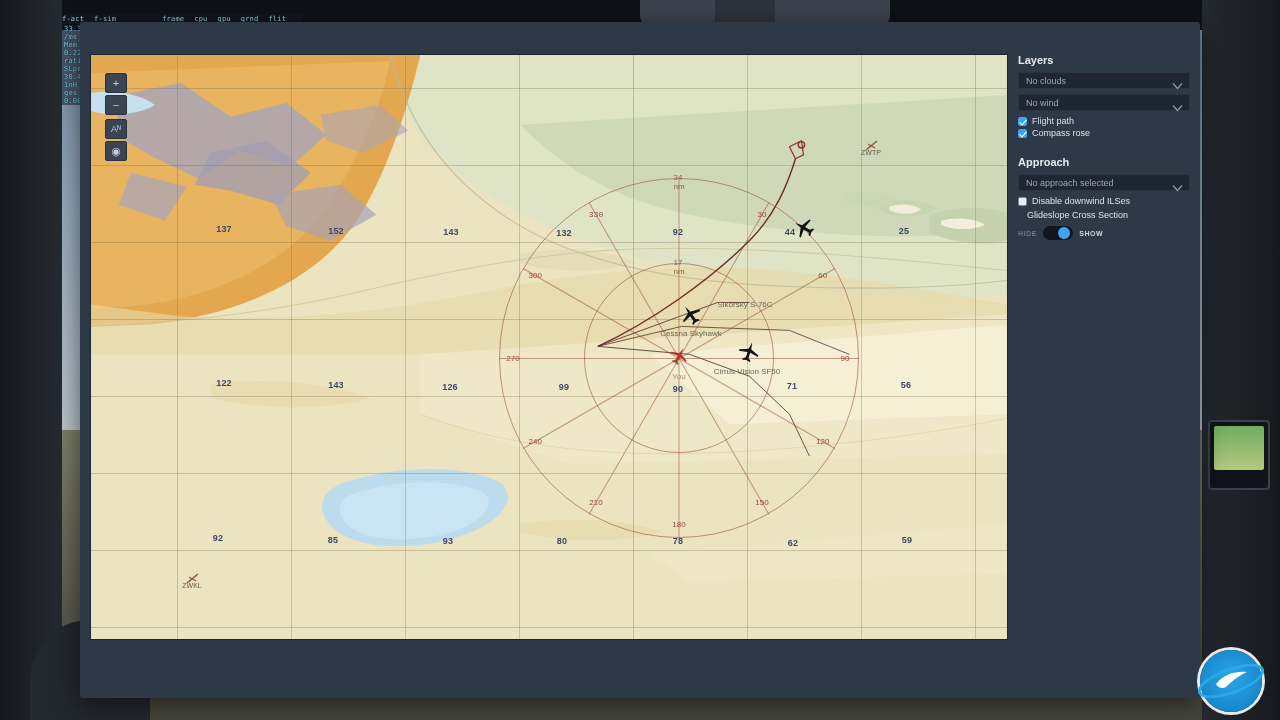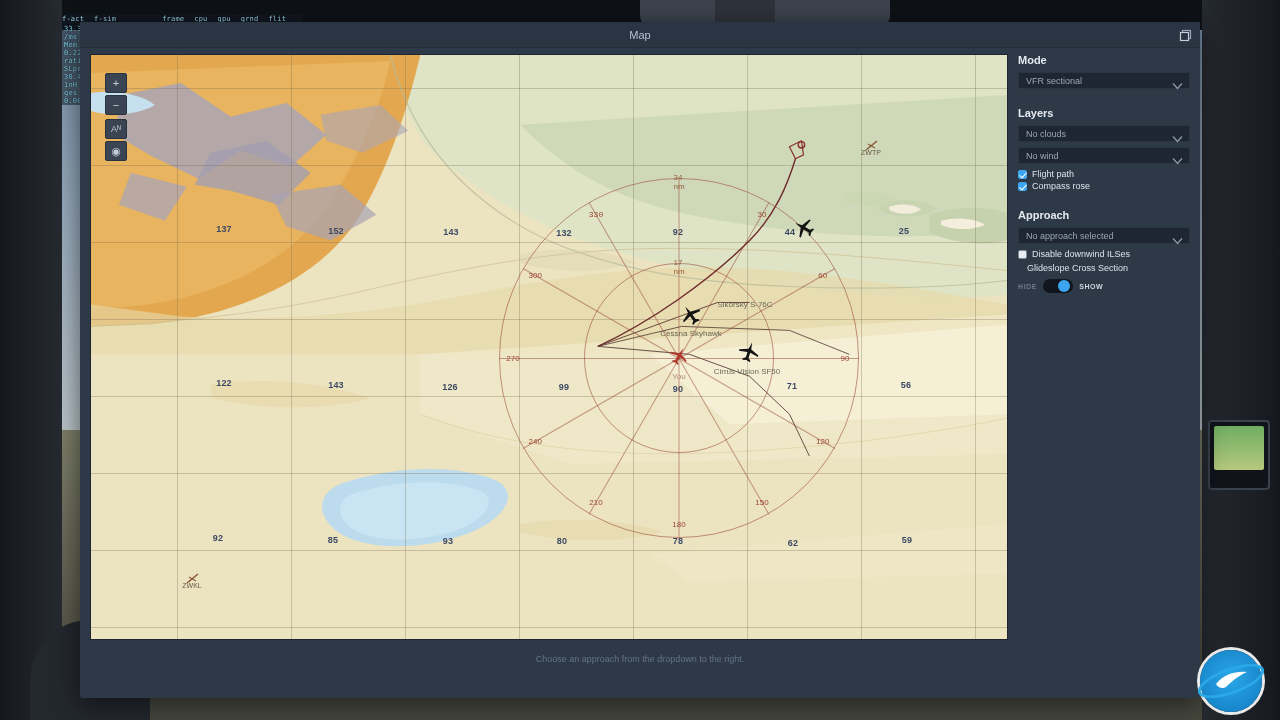--- a/index.html
+++ b/index.html
@@ -186,29 +186,20 @@
     <div>SLpr</div>
     <div>30.44</div>
     <div>1nH</div>
     <div>ges</div>
     <div>0.000</div>
   </div>
 </div>
 
 <div id="map-window">
 
-  <div id="titlebar">
-    <div id="titlebar-title">Map</div>
-    <div id="window-restore-btn">
-      <svg width="13" height="13" viewBox="0 0 13 13">
-        <rect x="3.5" y="1.5" width="8" height="8" fill="none" stroke="#9aa7b8" stroke-width="1.2"></rect>
-        <rect x="1.5" y="3.5" width="8" height="8" fill="#2a3442" stroke="#c3ccd8" stroke-width="1.2"></rect>
-      </svg>
-    </div>
-  </div>
 
   <div id="map-area">
 
     <svg id="terrain" viewBox="0 0 918 586" preserveAspectRatio="none">
       <defs>
         <linearGradient id="gLow" x1="0" y1="0" x2="0" y2="1">
           <stop offset="0" stop-color="#efe7c5"></stop>
             <stop offset="1" stop-color="#e7dcb4"></stop>
         </linearGradient>
       </defs>
@@ -371,31 +362,20 @@
         <span style="font-size:9px">Aᴺ</span>
       </div>
       <div class="map-btn">
         <span>◉</span>
       </div>
     </div>
   </div>
 
   <div id="sidebar">
 
-    <div class="side-group">
-      <div class="side-h">Mode</div>
-      <div class="dropdown">
-        <span class="dd-val">VFR sectional</span>
-        <span class="dd-caret">
-          <svg width="11" height="9" viewBox="0 0 11 9">
-              <path d="M1,1.5 L5.5,6.5 L10,1.5" fill="none" stroke="#8d99a9" stroke-width="1.3"></path>
-            </svg>
-        </span>
-      </div>
-    </div>
 
     <div class="side-group">
       <div class="side-h">Layers</div>
       <div class="dropdown">
         <span class="dd-val">No clouds</span>
         <span class="dd-caret">
           <svg width="11" height="9" viewBox="0 0 11 9">
               <path d="M1,1.5 L5.5,6.5 L10,1.5" fill="none" stroke="#8d99a9" stroke-width="1.3"></path>
             </svg>
         </span>
@@ -437,21 +417,20 @@
         <span class="tg-txt tg-off">HIDE</span>
         <span id="toggle-track">
           <span id="toggle-knob"></span>
         </span>
         <span class="tg-txt tg-on">SHOW</span>
       </div>
     </div>
   </div>
 
   <div id="footer">
-    <div id="footer-l2">Choose an approach from the dropdown to the right.</div>
   </div>
 </div>
 
 <div id="watermark">
   <div id="wm-logo">
     <div id="wm-ring"></div>
     <svg id="wm-bird" viewBox="0 0 34 20">
       <path d="M2,14 C10,4 22,1 33,2 C24,6 18,11 12,17 C9,19 4,18 2,14 Z" fill="#ffffff"></path>
     </svg>
   </div>

